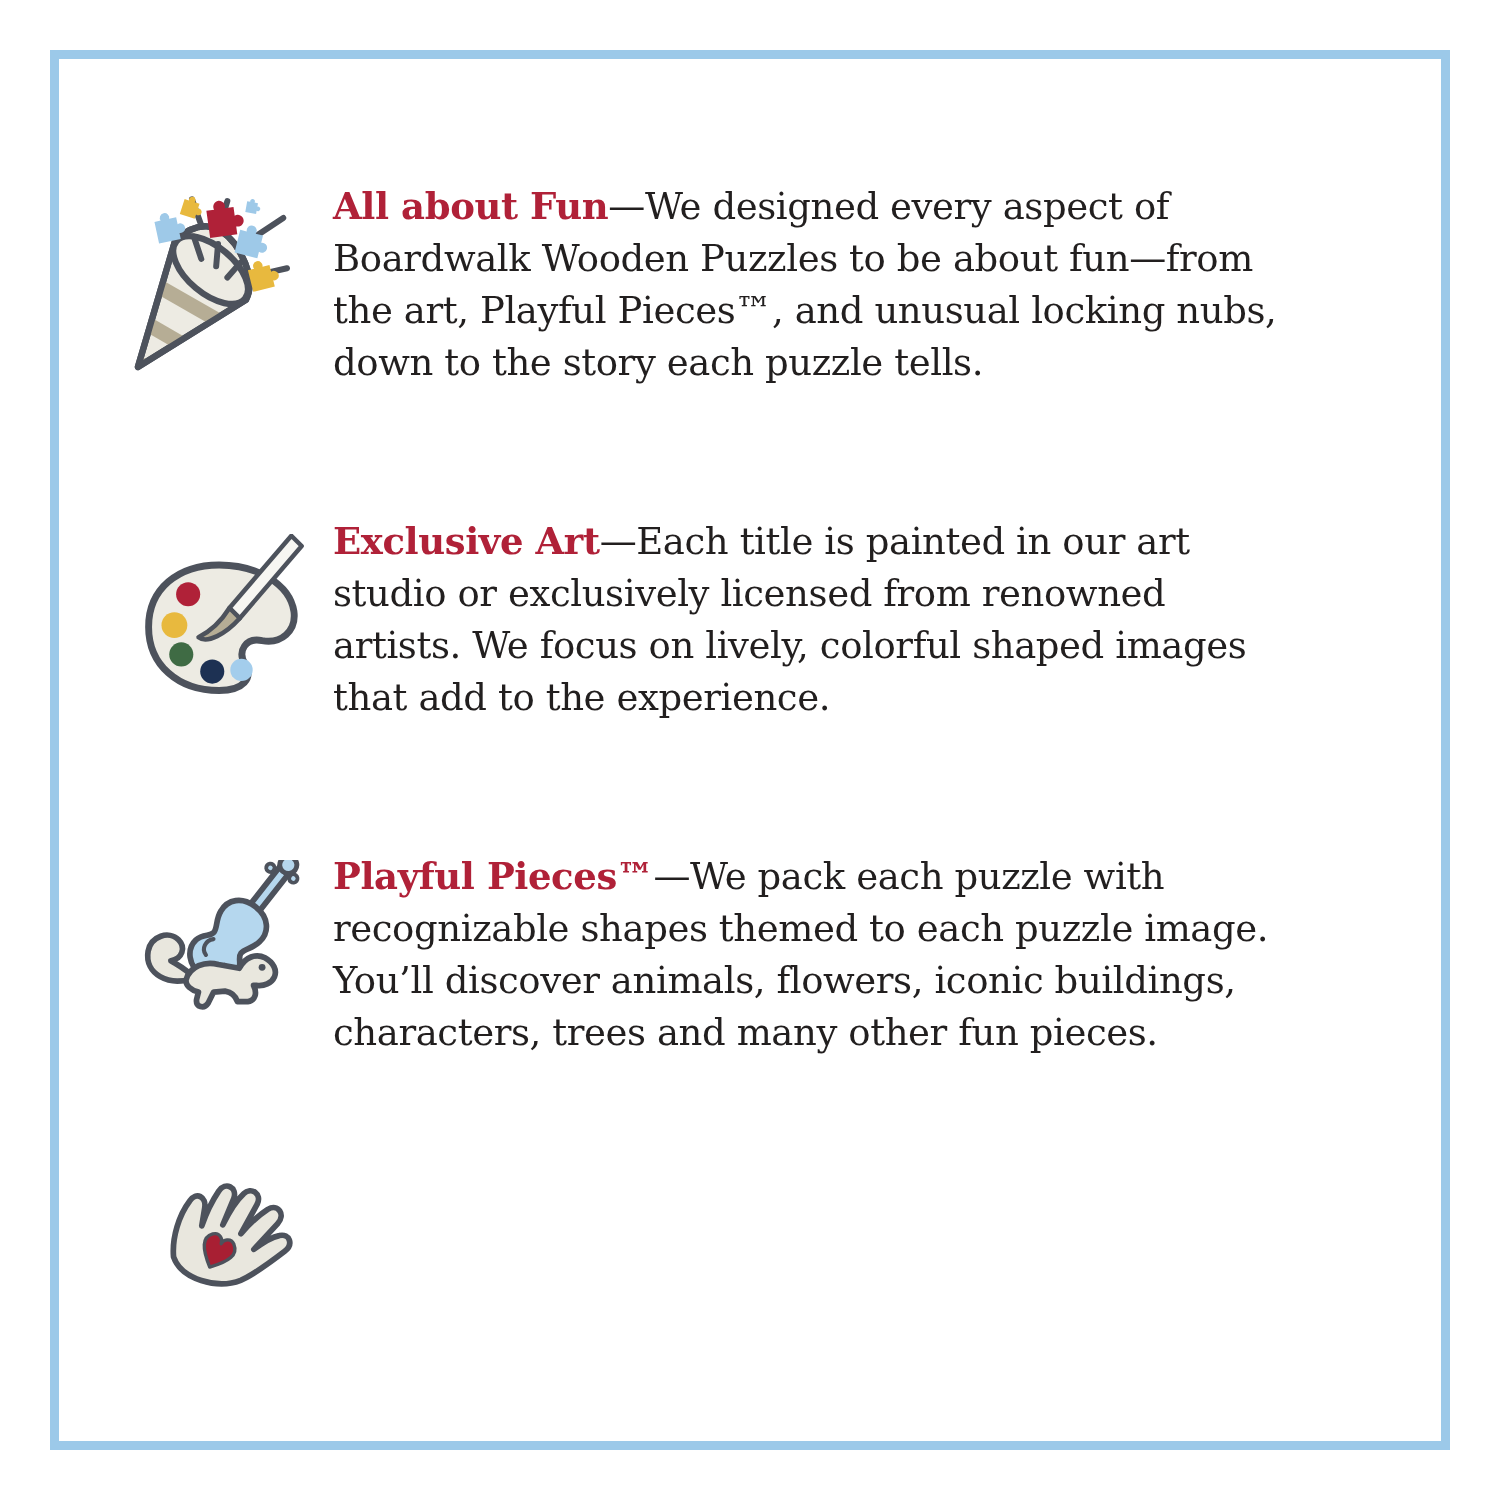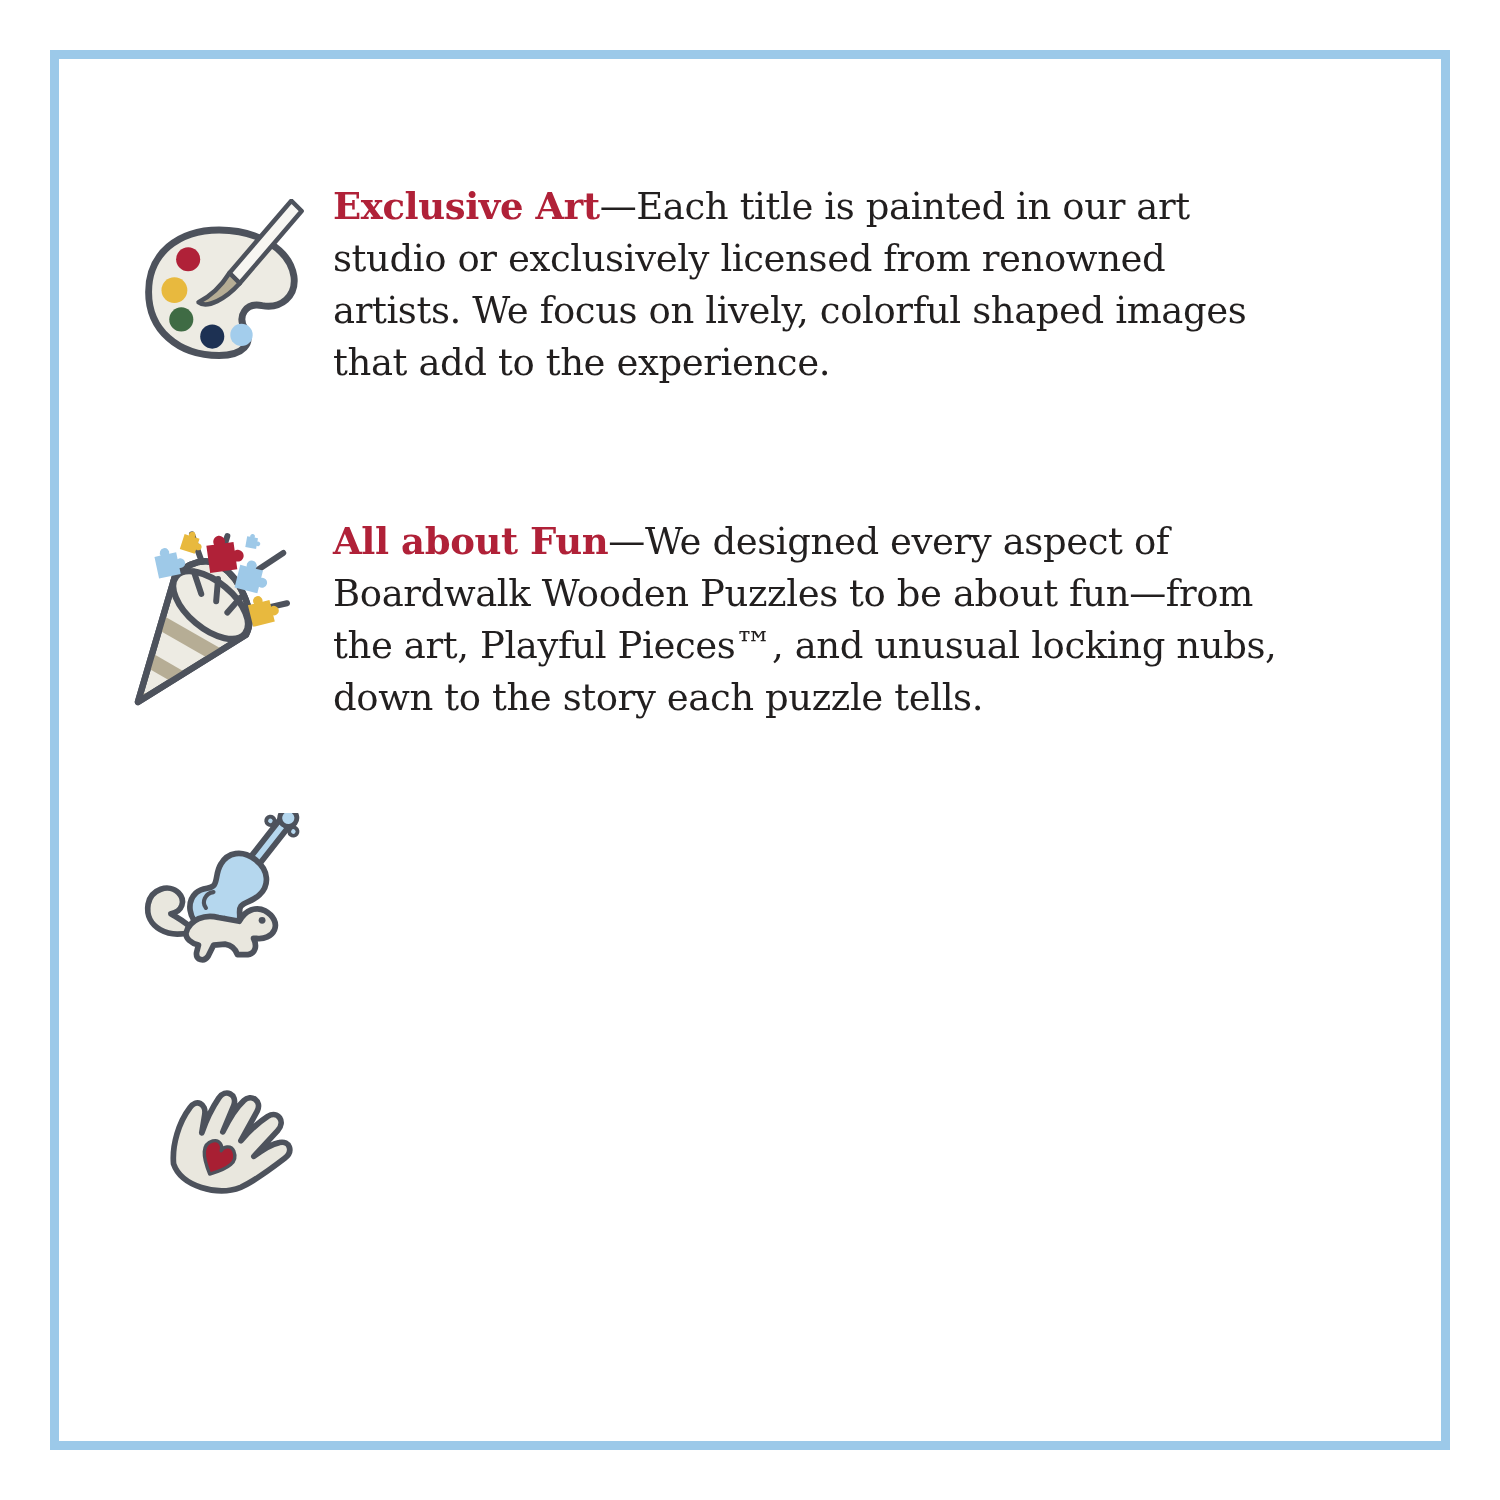--- a/index.html
+++ b/index.html
@@ -28,39 +28,20 @@
   }
   .hd{color:var(--heading-red,#b02138);font-weight:bold;}
   svg{display:block;}
 </style>
 </head>
 <body>
 
 <div class="frame"></div>
 
 <div class="content">
-
-  <div class="row">
-    <div class="ic">
-      <svg width="172" height="172" viewBox="0 0 100 100">
-        <path d="M46 18 C22 18 5 32 5 54 C5 76 22 91 46 91 C60 91 66 84 61 75.5 C56.5 68 61.5 60 71 62 C82 64 91 56.5 89.5 45 C87 29 68 18 46 18 Z" fill="#edebe3" stroke="#4d525c" stroke-width="4" stroke-linejoin="round"></path>
-        <circle cx="28" cy="35" r="7" fill="#b02138"></circle>
-        <circle cx="20" cy="53" r="7.5" fill="#e8b93e"></circle>
-        <circle cx="24" cy="70" r="7" fill="#3f6b44"></circle>
-        <circle cx="42" cy="80" r="7" fill="#1d3153"></circle>
-        <circle cx="59" cy="79" r="6.5" fill="#a3cdec"></circle>
-        <path d="M88 1 L94 7 L58 49 L52 43 Z" fill="#f7f6f2" stroke="#4d525c" stroke-width="2.6" stroke-linejoin="round"></path>
-        <path d="M58 49 L52 43 C47 51 42 56 34 60 C39 64 50 58 58 49 Z" fill="#b6ad95" stroke="#4d525c" stroke-width="2.6" stroke-linejoin="round"></path>
-      </svg>
-    </div>
-    <p class="tx"><span class="hd">Exclusive Art</span><span>—Each title is painted in our art
-studio or exclusively licensed from renowned
-artists. We focus on lively, colorful shaped images
-that add to the experience.</span></p>
-  </div>
 
   <div class="row">
     <div class="ic">
       <svg width="205" height="190" viewBox="0 0 110 100">
         <defs>
           <path id="jig" d="M0 5 L4 5 A3 3 0 1 1 9.5 5 L14 5 L14 9.5 A3 3 0 1 1 14 15 L14 19 L0 19 Z"></path>
           <clipPath id="coneclip">
               <path d="M8 94 L28 26 Q46 10 60 28 Q72 46 66 58 Z"></path>
             </clipPath>
         </defs>
@@ -91,35 +72,58 @@
       </svg>
     </div>
     <p class="tx"><span class="hd">All about Fun</span><span>—We designed every aspect of
 Boardwalk Wooden Puzzles to be about fun—from
 the art, Playful Pieces™, and unusual locking nubs,
 down to the story each puzzle tells.</span></p>
   </div>
 
   <div class="row">
     <div class="ic">
+      <svg width="172" height="172" viewBox="0 0 100 100">
+        <path d="M46 18 C22 18 5 32 5 54 C5 76 22 91 46 91 C60 91 66 84 61 75.5 C56.5 68 61.5 60 71 62 C82 64 91 56.5 89.5 45 C87 29 68 18 46 18 Z" fill="#edebe3" stroke="#4d525c" stroke-width="4" stroke-linejoin="round"></path>
+        <circle cx="28" cy="35" r="7" fill="#b02138"></circle>
+        <circle cx="20" cy="53" r="7.5" fill="#e8b93e"></circle>
+        <circle cx="24" cy="70" r="7" fill="#3f6b44"></circle>
+        <circle cx="42" cy="80" r="7" fill="#1d3153"></circle>
+        <circle cx="59" cy="79" r="6.5" fill="#a3cdec"></circle>
+        <path d="M88 1 L94 7 L58 49 L52 43 Z" fill="#f7f6f2" stroke="#4d525c" stroke-width="2.6" stroke-linejoin="round"></path>
+        <path d="M58 49 L52 43 C47 51 42 56 34 60 C39 64 50 58 58 49 Z" fill="#b6ad95" stroke="#4d525c" stroke-width="2.6" stroke-linejoin="round"></path>
+      </svg>
+    </div>
+    <p class="tx"><span class="hd">Exclusive Art</span><span>—Each title is painted in our art
+studio or exclusively licensed from renowned
+artists. We focus on lively, colorful shaped images
+that add to the experience.</span></p>
+  </div>
+
+  <div class="row">
+    <div class="ic">
       <svg width="190" height="190" viewBox="0 0 100 100">
         <g transform="translate(52,42) rotate(38)">
           <path d="M-3 -20 L-3 -46 L3 -46 L3 -20 Z" fill="#b5d7ee" stroke="#4d525c" stroke-width="3" stroke-linejoin="round"></path>
           <circle cx="-6.5" cy="-43" r="2.2" fill="#b5d7ee" stroke="#4d525c" stroke-width="2"></circle>
           <circle cx="6.5" cy="-46" r="2.2" fill="#b5d7ee" stroke="#4d525c" stroke-width="2"></circle>
           <circle cx="0" cy="-50" r="4.5" fill="#b5d7ee" stroke="#4d525c" stroke-width="2.6"></circle>
           <path d="M0 -22 C9 -22 14 -16 13 -9 C12.5 -4 9 -1 9 2 C9 5 13 6 14 11 C15 18 9 24 0 24 C-9 24 -15 18 -14 11 C-13 6 -9 5 -9 2 C-9 -1 -12.5 -4 -13 -9 C-14 -16 -9 -22 0 -22 Z" fill="#b5d7ee" stroke="#4d525c" stroke-width="3" stroke-linejoin="round"></path>
           <path d="M-7 5 C-10 8 -9 13 -5 14" fill="none" stroke="#4d525c" stroke-width="2.2" stroke-linecap="round"></path>
           <path d="M6 12 C3 15 4 20 8 21" fill="none" stroke="#4d525c" stroke-width="2.2" stroke-linecap="round"></path>
         </g>
         <path d="M33 62 C20 67 7 60 9 48 C10.5 40 20 37 25 42 C29 46 27 52 21 53 C26 56 30 58 33 62 Z" fill="#e9e7de" stroke="#4d525c" stroke-width="3" stroke-linejoin="round"></path>
         <path d="M29 63 C31 56 39 53 46 55 L57 57 C60 51 66 49 70.5 51.5 C75 54 77 58 75.5 61.5 C74 65 70 66.5 66 66 L64.5 66 C66.5 70 65.5 74 61.5 74.5 L56 74.5 C55 71.5 52.5 69.5 49.5 69 L43.5 69.5 L40.5 75.5 C38.5 78.5 34 77.5 34.5 73.5 L35.5 69.5 C31.5 68.5 28.5 66 29 63 Z" fill="#e9e7de" stroke="#4d525c" stroke-width="3" stroke-linejoin="round"></path>
         <circle cx="69" cy="56.5" r="1.8" fill="#4d525c"></circle>
       </svg>
     </div>
+    <p class="tx"><span class="hd">Playful Pieces™</span><span>—We pack each puzzle with
+recognizable shapes themed to each puzzle image.
+You’ll discover animals, flowers, iconic buildings,
+characters, trees and many other fun pieces.</span></p>
   </div>
 
   <div class="row">
     <div class="ic">
       <svg width="168" height="180" viewBox="0 0 100 100">
         <g transform="translate(50,52) rotate(26)">
           <path d="M-24 22 C-30 12 -32 -2 -30 -12 C-29 -19 -22 -19 -20 -12 L-17 -2 C-18 -10 -18 -18 -17 -25 C-16 -32 -8 -32 -7 -25 L-6 -8 C-6 -17 -5 -25 -3 -30 C-1 -36 7 -35 7 -28 L6 -8 C8 -16 11 -23 14 -28 C18 -34 25 -30 23 -23 L17 -3 C20 -9 23 -14 27 -17 C32 -21 37 -16 34 -10 C29 0 24 10 18 17 C8 28 -14 32 -24 22 Z" fill="#e9e7de" stroke="#4d525c" stroke-width="3.4" stroke-linejoin="round"></path>
           <path transform="translate(-2,10)" d="M0 8 C-9 0 -12 -6 -7 -10.5 C-3.5 -13.5 0 -10 0 -7.5 C0 -10 3.5 -13.5 7 -10.5 C12 -6 9 0 0 8 Z" fill="#a81f33" stroke="#4d525c" stroke-width="2" stroke-linejoin="round"></path>
         </g>
       </svg>

